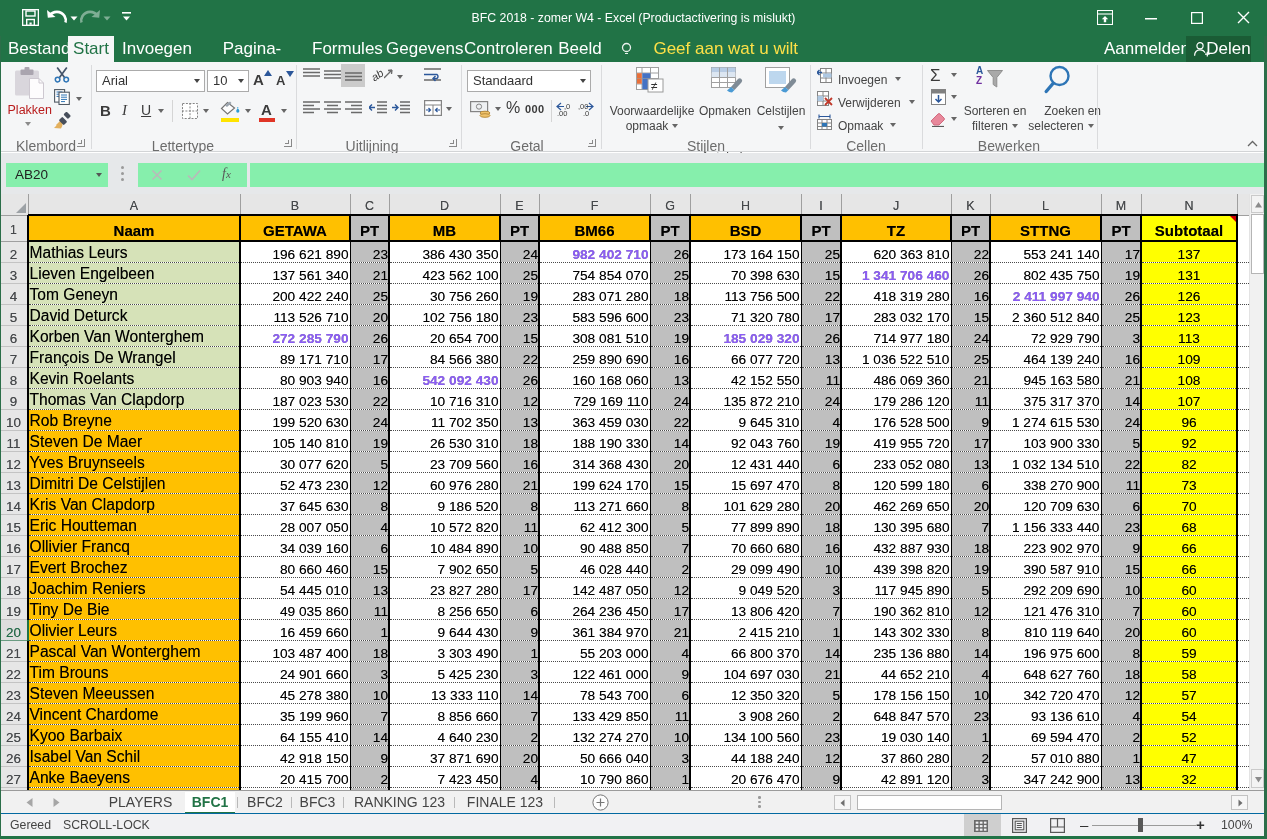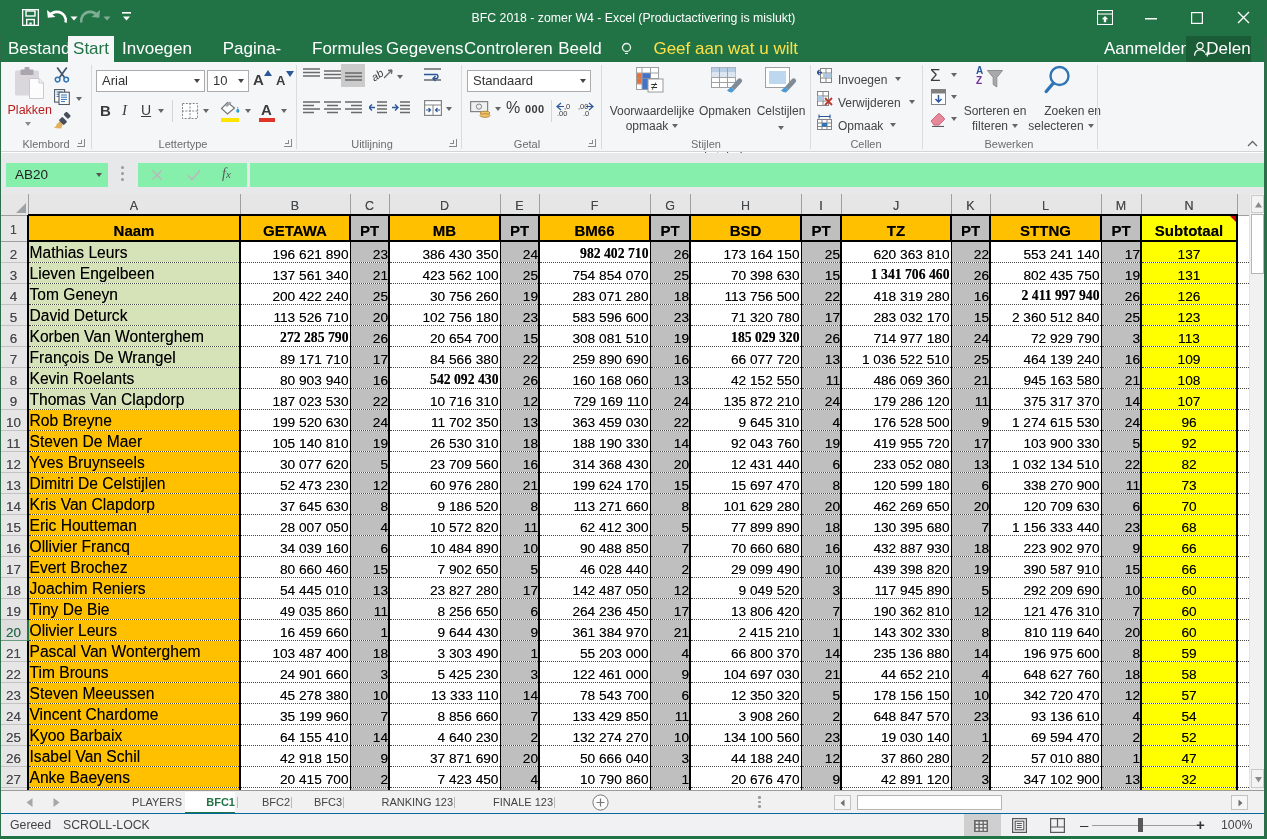--- a/index.html
+++ b/index.html
@@ -7,21 +7,21 @@
 
 #titlebar{left:0;top:0;width:1267px;height:36px;background:#217346;}
 #title{width:100%;text-align:center;color:#fff;font-size:12.3px;top:11px;left:0;}
 
 #tabrow{left:0;top:36px;width:1267px;height:26px;background:#217346;}
 .rtab{position:absolute;top:0;height:26px;line-height:26px;color:#fff;font-size:17px;text-align:center;}
 #starttab{background:#f5f6f7;color:#217346;}
 
 #ribbon{left:0;top:62px;width:1267px;height:90px;background:#f5f6f7;border-bottom:1px solid #d2d4d6;}
 .gsep{position:absolute;top:3px;height:84px;width:1px;background:#dadbdd;}
-.glabel{position:absolute;top:76px;height:14px;font-size:11px;color:#6c6c6c;text-align:center;}
+.glabel{position:absolute;top:76px;height:14px;font-size:14px;color:#6c6c6c;text-align:center;}
 .launcher{position:absolute;top:77px;width:8px;height:8px;border-right:1px solid #888;border-bottom:1px solid #888;}
 .launcher::before{content:"";position:absolute;right:2px;bottom:2px;width:3px;height:3px;border-right:1px solid #888;border-bottom:1px solid #888;}
 .btxt{position:absolute;font-size:12px;color:#444;white-space:nowrap;}
 .dd{position:absolute;width:0;height:0;border-left:3px solid transparent;border-right:3px solid transparent;border-top:4px solid #666;}
 .combo{position:absolute;background:#fff;border:1px solid #ababab;font-size:13px;color:#333;}
 .combo span{position:absolute;left:5px;top:2px;}
 .cdd{position:absolute;right:4px;top:8px;width:0;height:0;border-left:3.5px solid transparent;border-right:3.5px solid transparent;border-top:4px solid #444;}
 
 #fbar{left:0;top:153px;width:1267px;height:41px;background:#e6e8ea;}
 .wbox{position:absolute;background:#86efac;top:10px;height:24px;}
@@ -42,27 +42,27 @@
 td.ga{background:#d6e2b8;}
 td.oa{background:#ffc000;}
 td.b,td.d,td.f,td.h,td.j,td.l{text-align:right;padding-right:1px;background:#fff;}
 td.c,td.e,td.g,td.i,td.k,td.m{text-align:right;padding-right:0;background:#bfbfbf;}
 td.c,td.g,td.k{border-right:2.5px solid #000;}
 td.e,td.i,td.m{border-right:2.5px solid #000;}
 td.b,td.f,td.j{border-right:1px solid #000;}
 td.d,td.h,td.l{border-right:1px solid #000;}
 td.n{text-align:center;background:#ffff00;border-right:2.5px solid #000;}
 td.o{background:#fff;border-bottom:1px solid #d8d8d8;}
-td.rd{color:#000000;font-weight:bold;font-family:Liberation Serif, serif;}
+td.rd{color:#8b5cf6;font-weight:bold;}
 tr.sl td{height:3px;border-bottom:none;font-size:1px;line-height:1px;}
 
 #vsb{left:1249px;top:194px;width:15px;height:596px;background:#f1f1f1;border-left:1px solid #e3e3e3;}
 
 #shbar{left:0;top:790px;width:1267px;height:23px;background:#f1f1f1;border-top:1px solid #9b9b9b;}
-.sht{position:absolute;top:1px;height:22px;line-height:21px;font-size:11px;color:#444;text-align:right;}
+.sht{position:absolute;top:1px;height:22px;line-height:21px;font-size:14px;color:#444;text-align:center;}
 .shsep{position:absolute;top:6px;height:11px;width:1px;background:#b9b9b9;}
 
 #sbar{left:0;top:813px;width:1267px;height:23px;background:#f1f1f3;border-top:1px solid #0369a1;font-size:12.3px;color:#444;}
 #greenbottom{left:0;top:836px;width:1267px;height:3px;background:#217346;}
 #greenright{left:1264px;top:36px;width:3px;height:803px;background:#2b6e49;}
 #greenleft{left:0;top:36px;width:1px;height:803px;background:#2b6e49;}
 </style></head>
 <body>
 
 <div class="abs" id="titlebar">
@@ -906,21 +906,21 @@
           <td class="b">20 415 700</td>
           <td class="c">2</td>
           <td class="d">7 423 450</td>
           <td class="e">4</td>
           <td class="f">10 790 860</td>
           <td class="g">1</td>
           <td class="h">20 676 470</td>
           <td class="i">9</td>
           <td class="j">42 891 120</td>
           <td class="k">3</td>
-          <td class="l">347 102 900</td>
+          <td class="l">347 242 900</td>
           <td class="m">13</td>
           <td class="n">32</td>
           <td class="o"></td>
         </tr>
 <tr class="dr sl">
           <td class="rh"></td>
           <td class="a oa"></td>
           <td class="b"></td>
           <td class="c"></td>
           <td class="d"></td>

